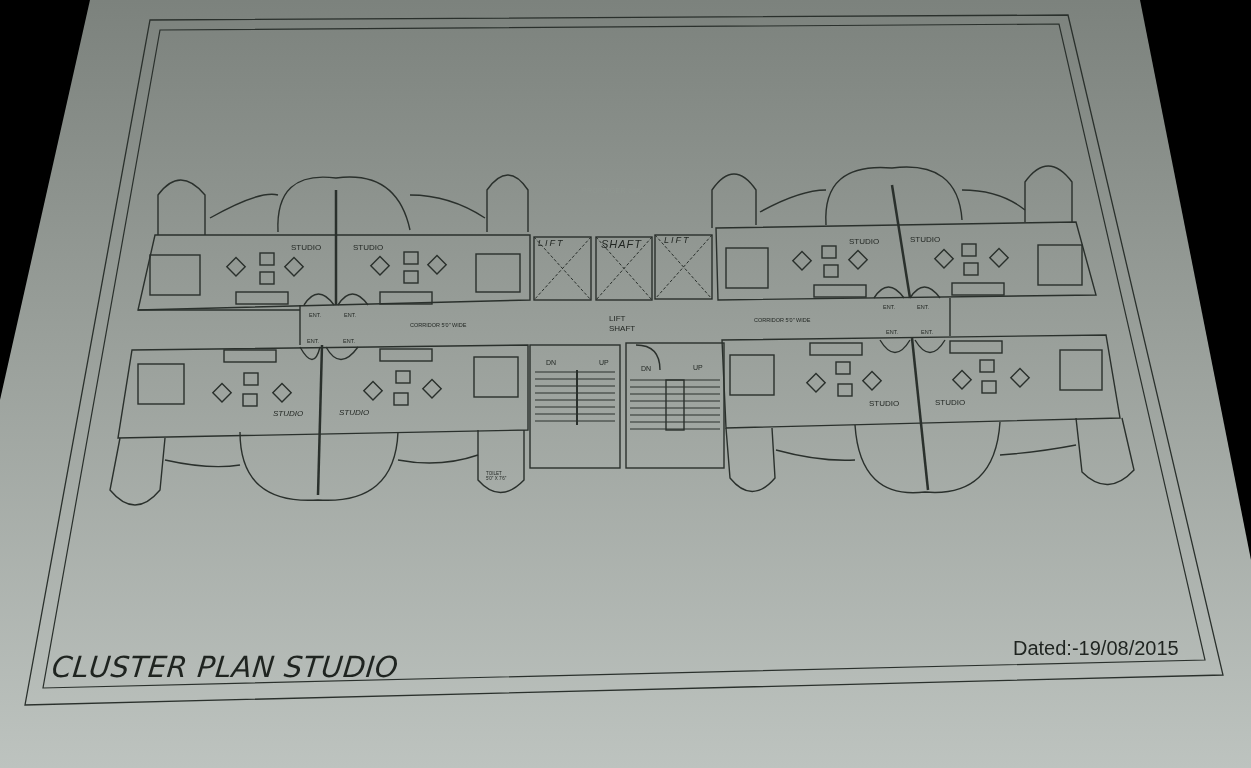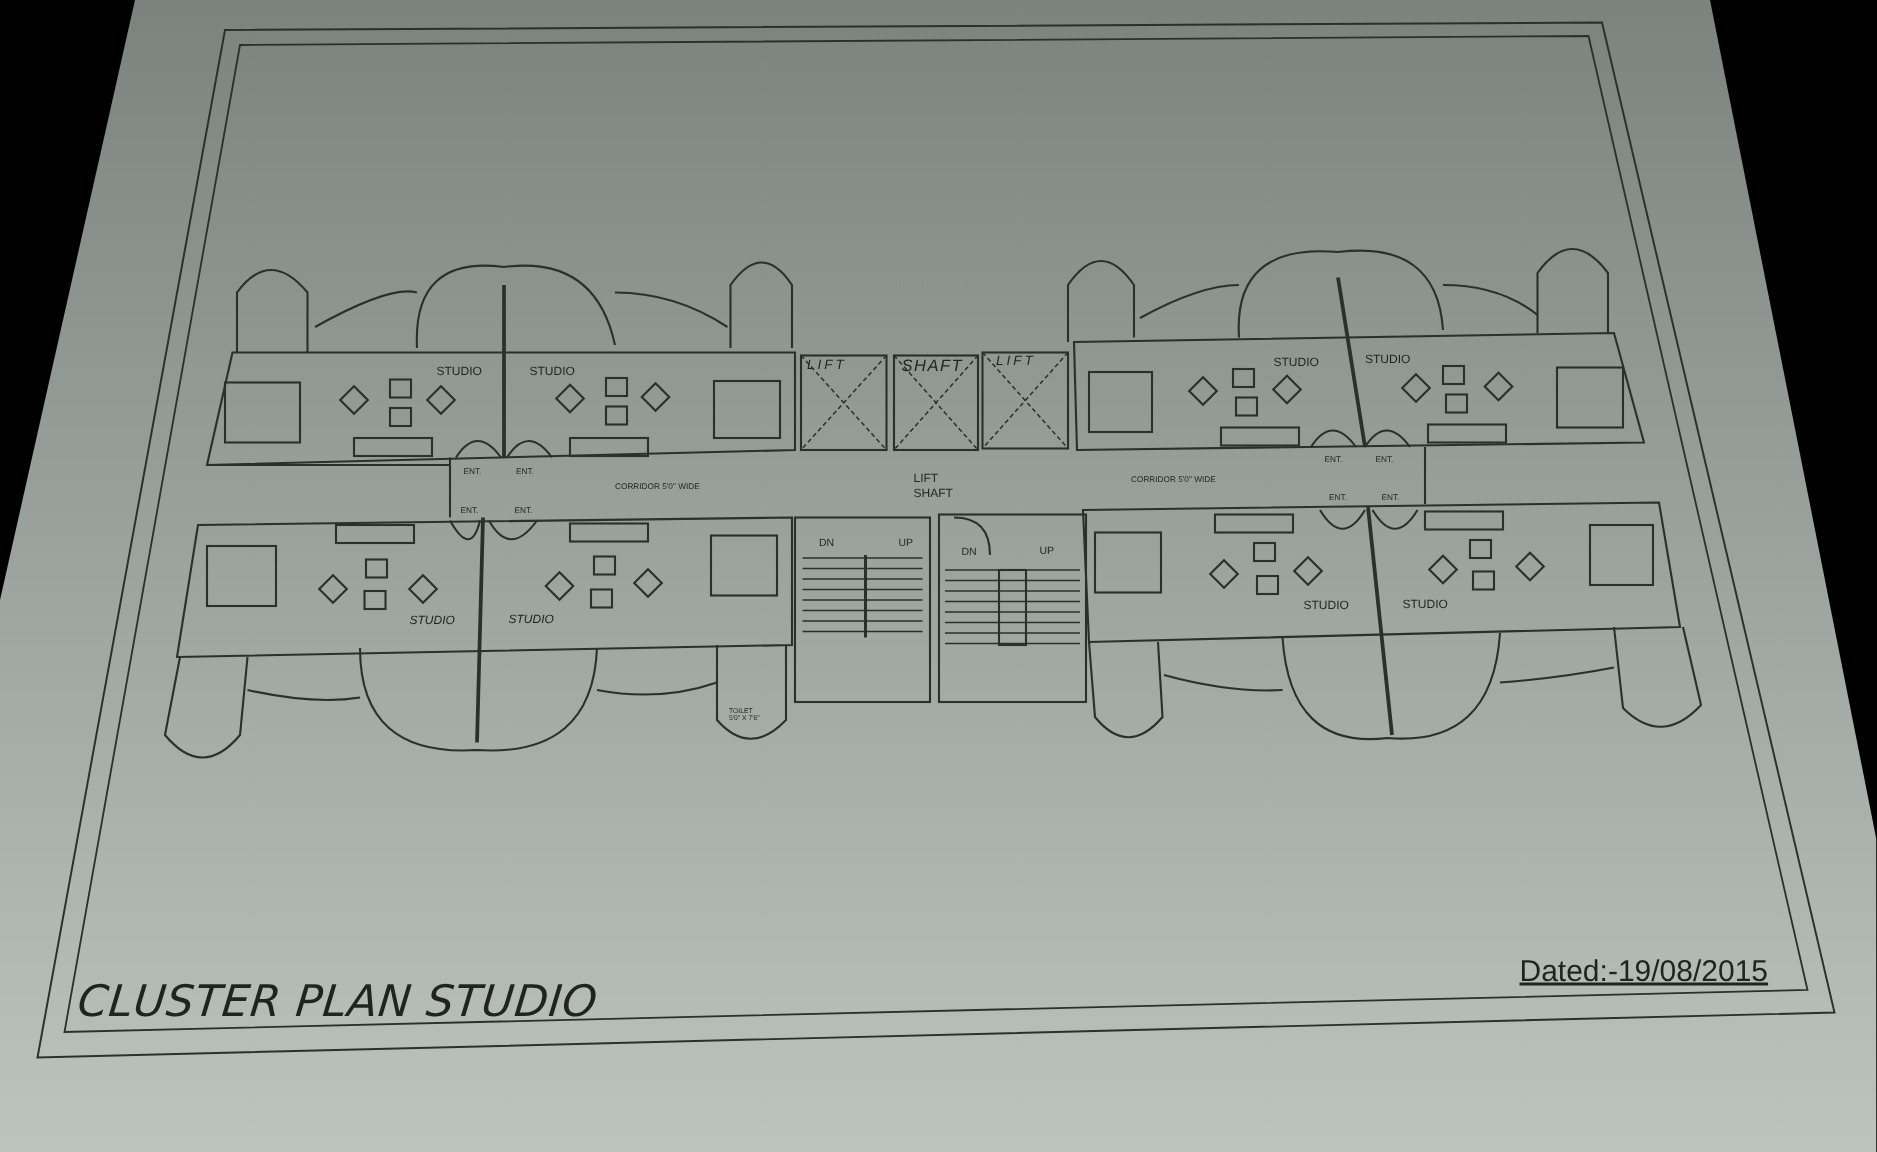--- a/index.html
+++ b/index.html
@@ -1,21 +1,21 @@
 <!DOCTYPE html>
 <html><head>
 <meta charset="utf-8">
 <style>
   html, body { margin:0; padding:0; }
   body { width:1251px; height:768px; background:#000; overflow:hidden; position:relative; font-family:"Liberation Sans", sans-serif; }
   #scene { position:absolute; left:0; top:0; width:1251px; height:768px; }
   .paper-bg { position:absolute; inset:0; }
   .lbl { position:absolute; color:#1f2420; white-space:nowrap; }
   .title { left:52px; top:650px; font-size:29px; font-style:italic; transform:skewX(-6deg); letter-spacing:0.5px; font-family:"DejaVu Sans", sans-serif; font-weight:300; }
-  .dated { left:1013px; top:637px; font-size:20px;text-decoration:underline; }
+  .dated { left:1013px; top:637px; font-size:20px; }
   .watermark { left:582px; top:187px; font-size:7px; color:#8f9690; letter-spacing:0.3px; }
 </style>
 </head>
 <body>
 
 <div id="scene">
   <svg class="paper-bg" width="1251" height="768" viewBox="0 0 1251 768">
     <defs>
       <linearGradient id="pg" x1="0" y1="0" x2="0" y2="1">
         <stop offset="0" stop-color="#7c827d"></stop>

